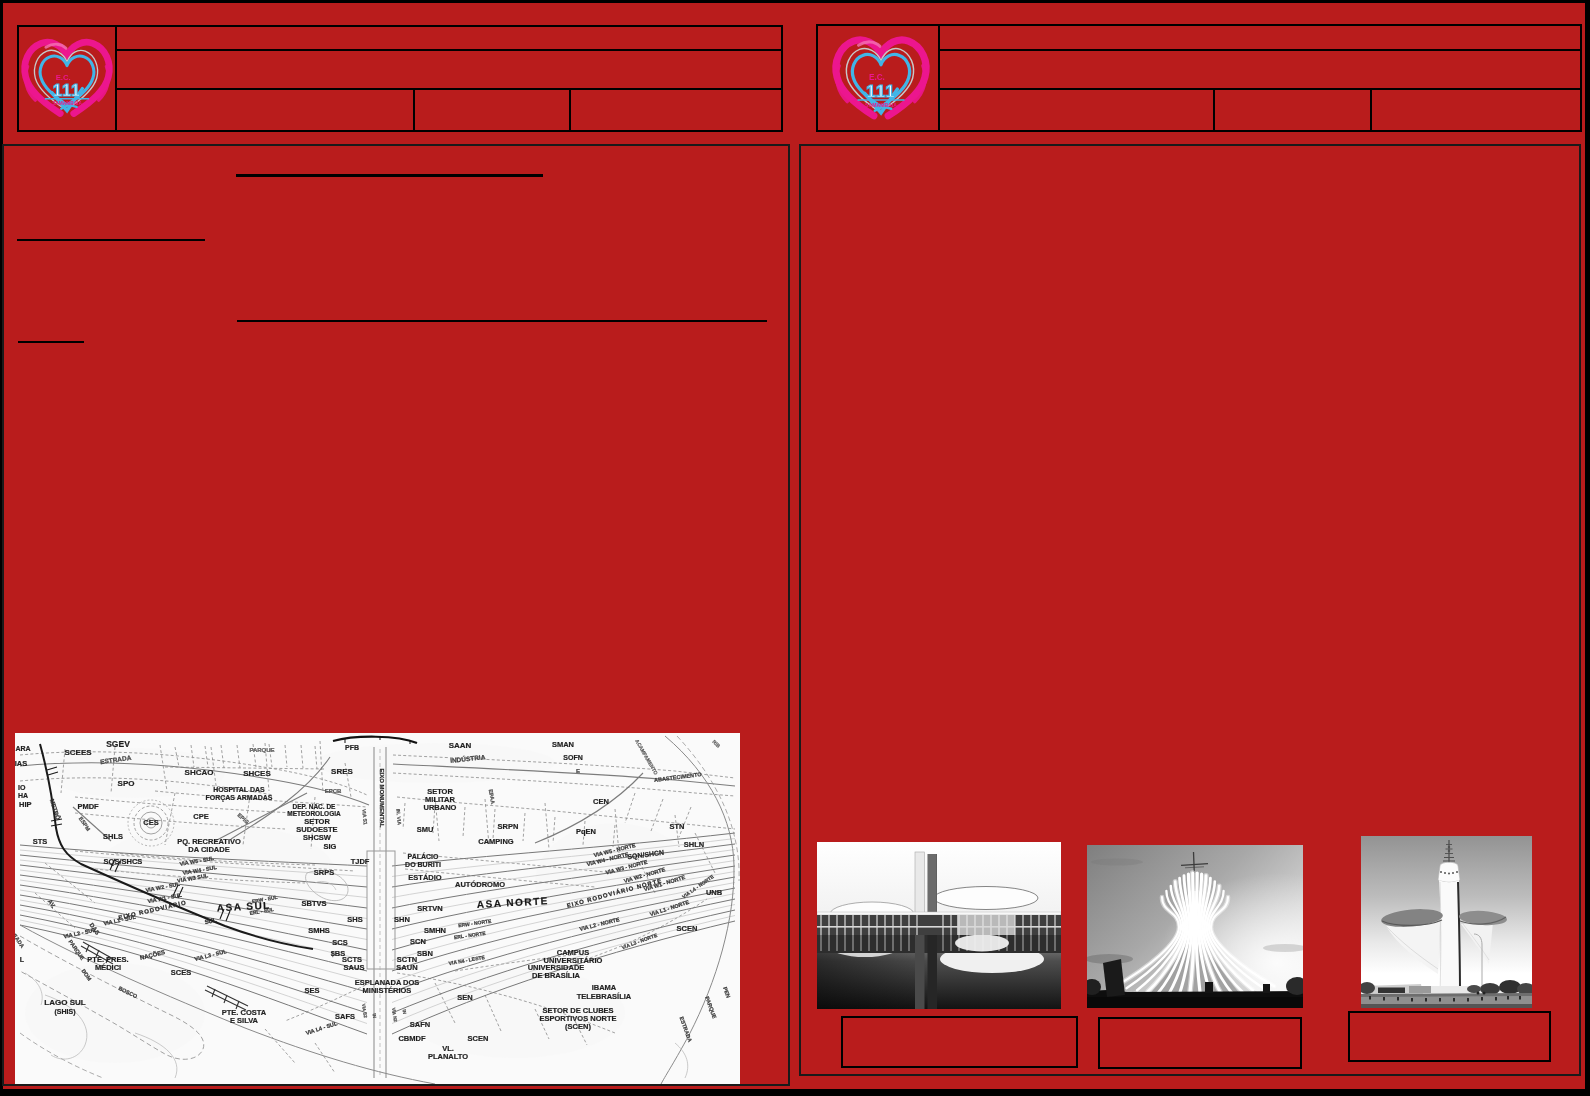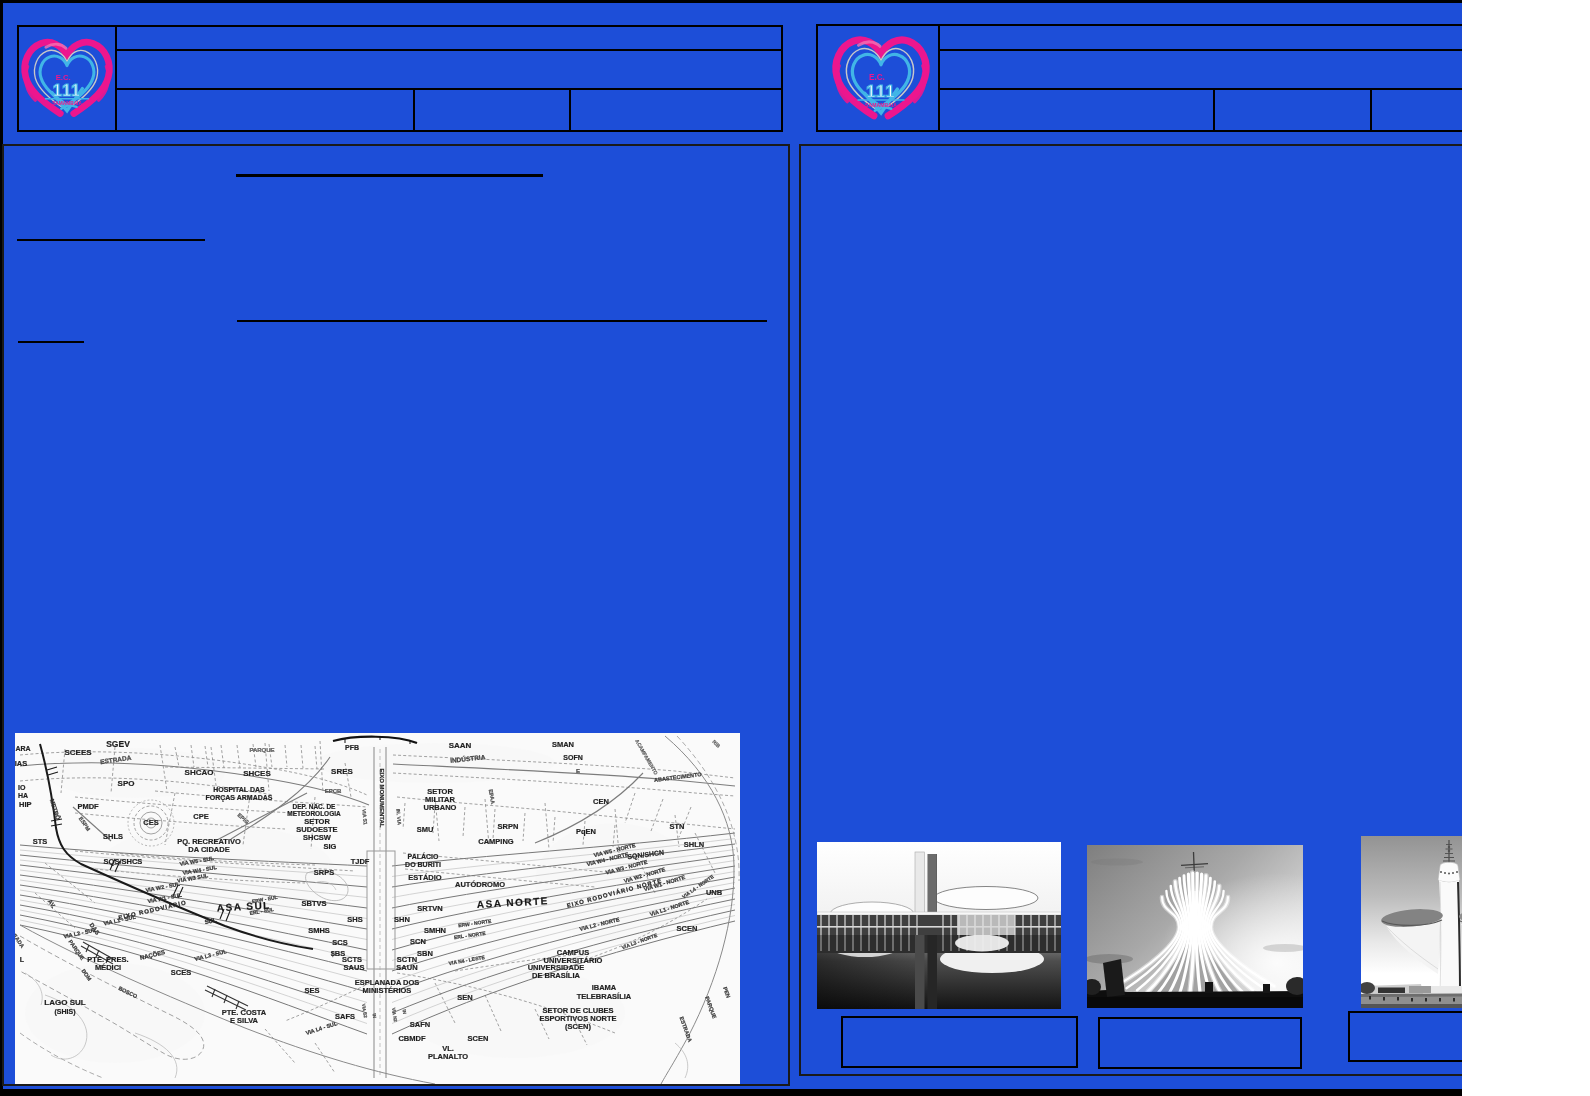--- a/index.html
+++ b/index.html
@@ -1,16 +1,16 @@
 <!DOCTYPE html>
 <html><head>
 <meta charset="utf-8">
 <style>
   html,body{margin:0;padding:0;background:#fff;}
-  #page{position:relative;width:1462px;height:1096px;background:#1d4ed8;overflow:hidden;
+  #page{position:relative;width:1590px;height:1096px;background:#b91c1c;overflow:hidden;
         font-family:"Liberation Sans", sans-serif;}
   .abs{position:absolute;}
 </style>
 </head>
 <body>
 <div id="page">
 
   <div class="abs" style="left:0;top:0;width:1590px;height:3px;background:#000;"></div>
 
   <div class="abs" style="left:0;top:0;width:3px;height:1096px;background:#000;"></div>

